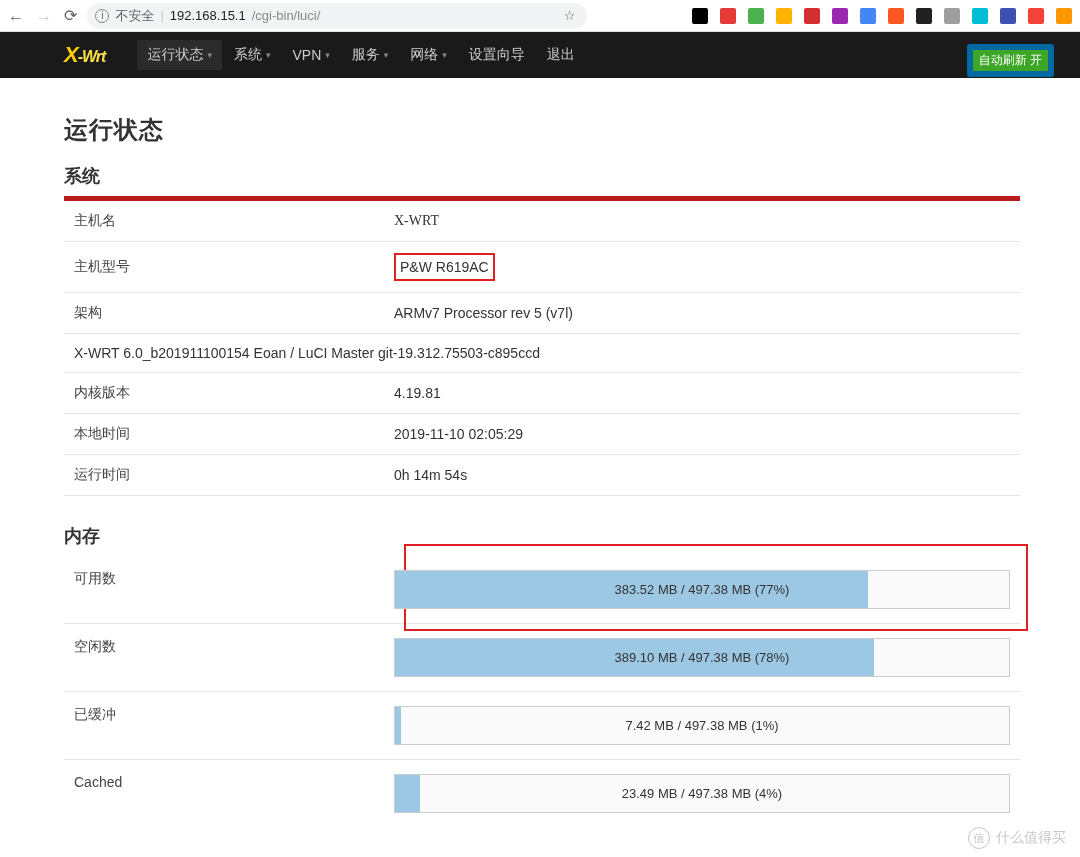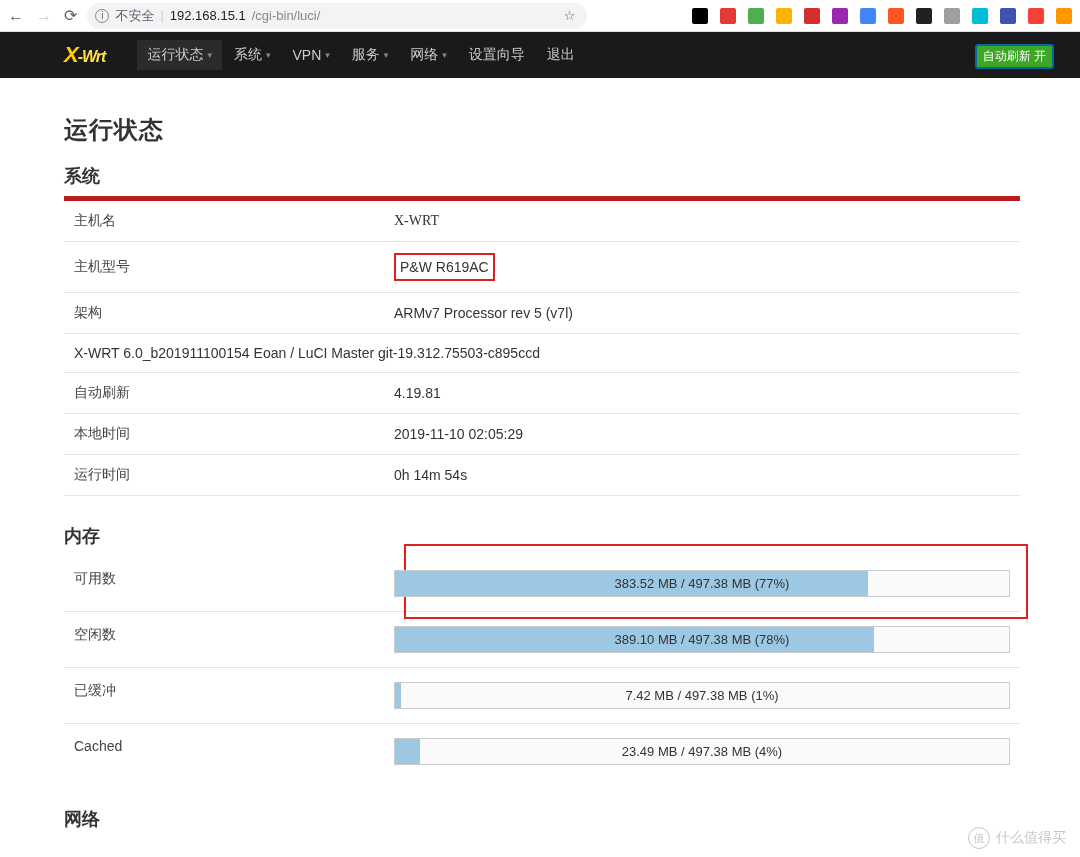--- a/index.html
+++ b/index.html
@@ -79,21 +79,21 @@
     .caret { margin-left: 4px; font-size: 9px; color: #888; }
     .refresh-badge {
       position: absolute;
       right: 26px;
       top: 12px;
       background: #3ea627;
       color: #fff;
       font-size: 12px;
       border-radius: 3px;
       padding: 2px 6px;
-      border: 2px solid #0369a1;
+      border: 6px solid #0369a1;
     }
     
     .content { padding: 20px 60px 40px 64px; }
     h2.page-title {
       font-size: 24px;
       font-weight: bold;
       margin: 16px 0 18px 0;
       letter-spacing: 1px;
     }
     h3.section {
@@ -121,21 +121,21 @@
     .highlight-box {
       border: 2px solid #e02020;
       padding: 4px 4px;
       display: inline-block;
     }
     .section-block { margin-bottom: 28px; }
     
     .prog-container {
       flex: 1;
       border: 1px solid #ccc;
-      height: 27px;
+      height: 39px;
       background: #fafafa;
       position: relative;
       font-size: 13px;
     }
     .prog-fill {
       background: #9dc8e4;
       height: 100%;
     }
     .prog-text {
       position: absolute;
@@ -259,21 +259,21 @@
       <div class="value"><span class="highlight-box">P&amp;W R619AC</span></div>
     </div>
     <div class="row">
       <div class="label">架构</div>
       <div class="value">ARMv7 Processor rev 5 (v7l)</div>
     </div>
     <div class="row">
       <div class="value">X-WRT 6.0_b201911100154 Eoan / LuCI Master git-19.312.75503-c895ccd</div>
     </div>
     <div class="row">
-      <div class="label">自动刷新</div>
+      <div class="label">内核版本</div>
       <div class="value">4.19.81</div>
     </div>
     <div class="row">
       <div class="label">本地时间</div>
       <div class="value">2019-11-10 02:05:29</div>
     </div>
     <div class="row">
       <div class="label">运行时间</div>
       <div class="value">0h 14m 54s</div>
     </div>

